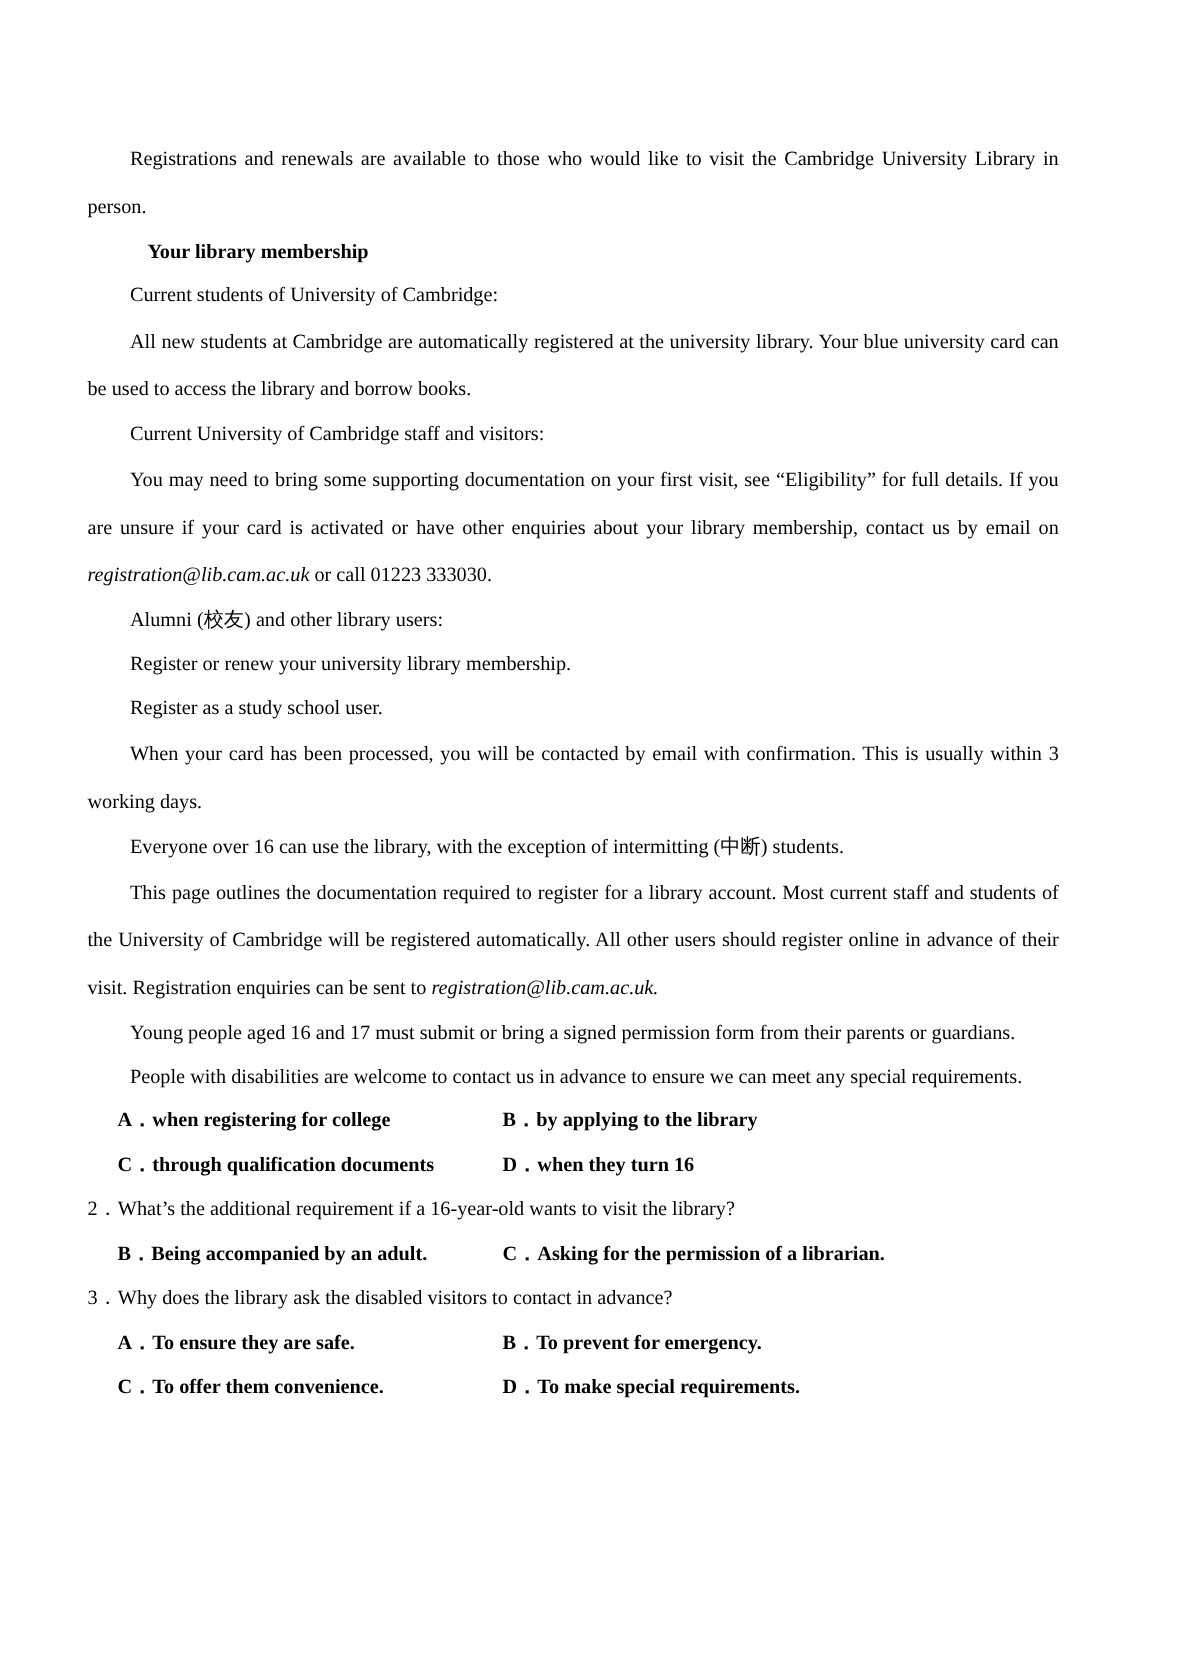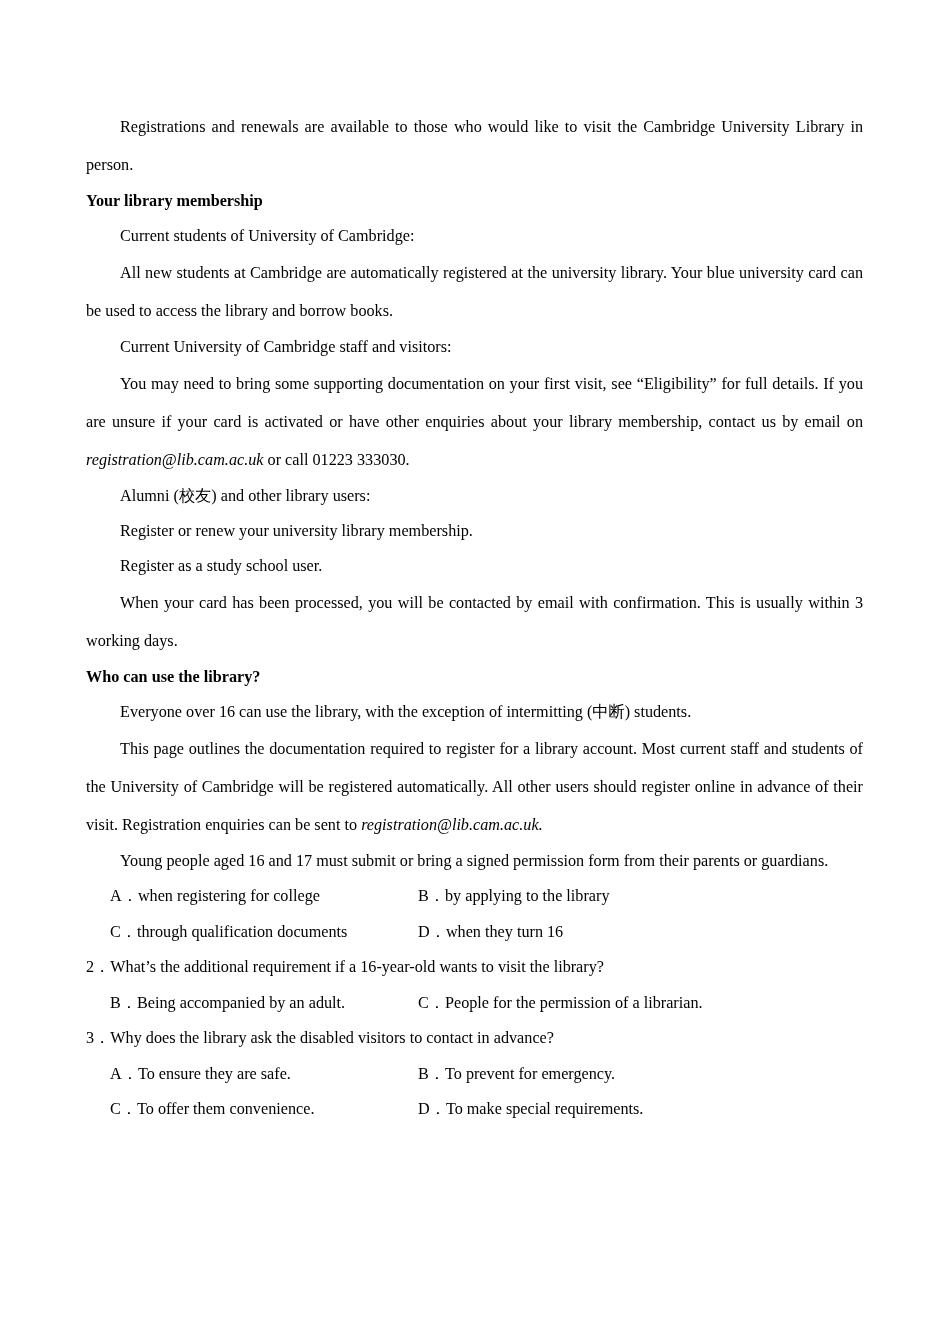--- a/index.html
+++ b/index.html
@@ -1,67 +1,67 @@
 <!DOCTYPE html>
 <html><head>
 <meta charset="utf-8">
 <style>
   html, body { margin: 0; padding: 0; background: #ffffff; }
   body { width: 950px; height: 1344px; position: relative; overflow: hidden; }
   .page {
-    position: absolute; left: 86px; top: 108px; width: 777px;
+    position: absolute; left: 70px; top: 108px; width: 777px;
     font-family: "Liberation Serif", "DejaVu Serif", serif;
     font-size: 16.2px; color: #000; line-height: 35px;
   }
   p { margin: 0; text-align: justify; text-align-last: left; }
   p.indent { text-indent: 34px; }
   p.lead { line-height: 38px; }
-  .heading { font-weight: bold; line-height: 35px; }
+  .heading { font-weight: bold; line-height: 35px; margin-left: 48px; }
   em { font-style: italic; }
   .q { line-height: 35.5px; }
   .q-stem { display: block; }
   .opts { display: grid; grid-template-columns: 308px 1fr; padding-left: 24px; }
-  .opt { white-space: nowrap; line-height: 35.5px; }
+  .opt { white-space: nowrap; line-height: 35.5px; font-weight: bold; }
 </style>
 </head>
 <body>
 
 <div class="page">
 
   <p class="indent lead">Registrations and renewals are available to those who would like to visit the Cambridge University Library in person.</p>
 
   <div class="heading">Your library membership</div>
   <p class="indent">Current students of University of Cambridge:</p>
   <p class="indent lead">All new students at Cambridge are automatically registered at the university library. Your blue university card can be used to access the library and borrow books.</p>
   <p class="indent">Current University of Cambridge staff and visitors:</p>
   <p class="indent lead"><span>You may need to bring some supporting documentation on your first visit, see “Eligibility” for full details. If you are unsure if your card is activated or have other enquiries about your library membership, contact us by email on </span><em>registration@lib.cam.ac.uk</em><span> or call 01223 333030.</span></p>
   <p class="indent">Alumni (校友) and other library users:</p>
   <p class="indent">Register or renew your university library membership.</p>
   <p class="indent">Register as a study school user.</p>
   <p class="indent lead">When your card has been processed, you will be contacted by email with confirmation. This is usually within 3 working days.</p>
 
-  <div class="heading">Who can use the library?</div>
   <p class="indent">Everyone over 16 can use the library, with the exception of intermitting (中断) students.</p>
   <p class="indent lead"><span>This page outlines the documentation required to register for a library account. Most current staff and students of the University of Cambridge will be registered automatically. All other users should register online in advance of their visit. Registration enquiries can be sent to </span><em>registration@lib.cam.ac.uk.</em></p>
   <p class="indent">Young people aged 16 and 17 must submit or bring a signed permission form from their parents or guardians.</p>
+  <p class="indent">People with disabilities are welcome to contact us in advance to ensure we can meet any special requirements.</p>
 
   <div class="q">
     <div class="opts">
       <span class="opt">A．when registering for college</span>
       <span class="opt">B．by applying to the library</span>
       <span class="opt">C．through qualification documents</span>
       <span class="opt">D．when they turn 16</span>
     </div>
   </div>
 
   <div class="q">
     <span class="q-stem">2．What’s the additional requirement if a 16-year-old wants to visit the library?</span>
     <div class="opts">
       <span class="opt">B．Being accompanied by an adult.</span>
-      <span class="opt">C．People for the permission of a librarian.</span>
+      <span class="opt">C．Asking for the permission of a librarian.</span>
     </div>
   </div>
 
   <div class="q">
     <span class="q-stem">3．Why does the library ask the disabled visitors to contact in advance?</span>
     <div class="opts">
       <span class="opt">A．To ensure they are safe.</span>
       <span class="opt">B．To prevent for emergency.</span>
       <span class="opt">C．To offer them convenience.</span>
       <span class="opt">D．To make special requirements.</span>

